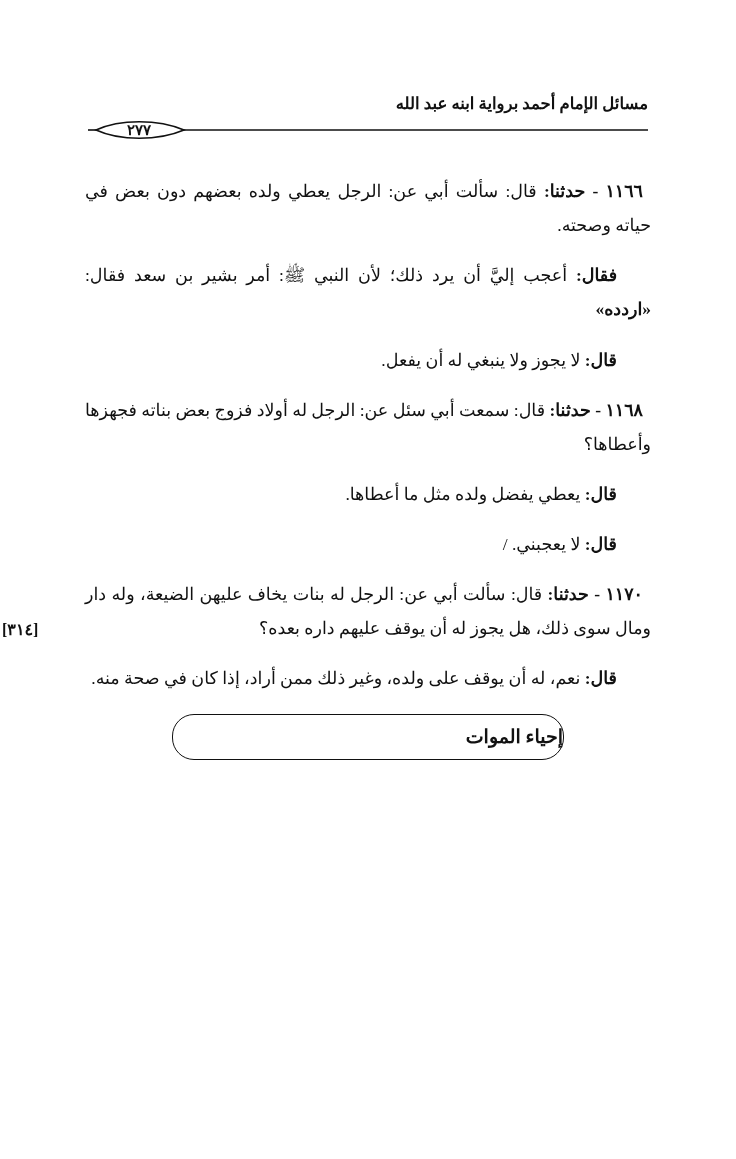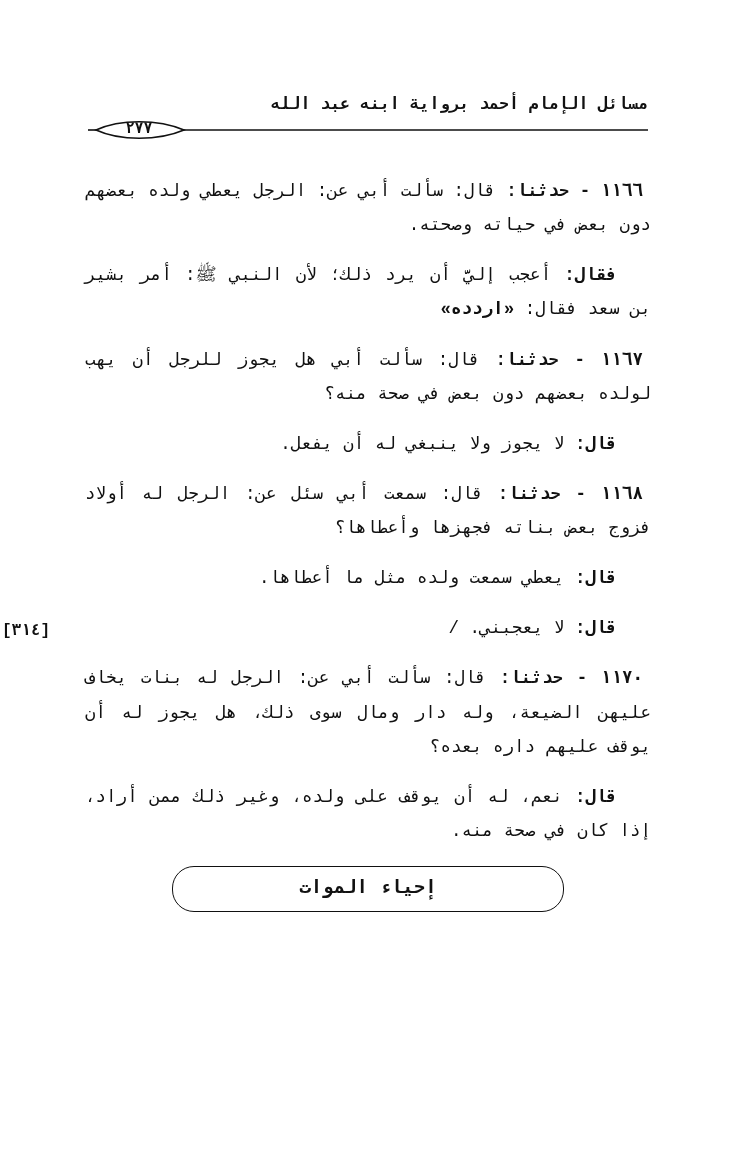--- a/index.html
+++ b/index.html
@@ -1,19 +1,19 @@
 <!DOCTYPE html>
 <html lang="ar" dir="rtl"><head>
 <meta charset="utf-8">
 <style>
   html,body{margin:0;padding:0;background:#e8e8e8;}
   .page{
     width:736px;height:1159px;background:#ffffff;position:relative;
     margin:0 auto;overflow:hidden;direction:rtl;
-    font-family:Liberation Mono, monospace;color:#111;
+    font-family:Liberation Serif, serif;color:#111;
   }
   
   .header-title{
     position:absolute;top:94px;right:88px;
     font-size:16.5px;font-weight:bold;letter-spacing:.2px;
   }
   .header-rule-wrap{
     position:absolute;top:116px;left:88px;right:88px;height:28px;
   }
   .header-rule-wrap svg{display:block;width:100%;height:28px;}
@@ -32,21 +32,21 @@
     font-size:17.5px;line-height:1.95;text-align:justify;
   }
   .body-text p{margin:16px 0 12px 0;}
   p.numbered{text-indent:8px;}
   p.reply{text-indent:34px;}
   .body-text strong{font-weight:bold;}
   
   .section-box{
     width:390px;height:44px;margin:18px auto 20px auto;
     border:1.6px solid #111;border-radius:22px;
-    display:flex;align-items:center;justify-content:center;
+    display:flex;align-items:center;justify-content:flex-start;
     font-size:19px;font-weight:bold;text-indent:0;
   }
 </style>
 </head>
 <body>
 
 <div class="page">
 
   <div class="header-title">مسائل الإمام أحمد برواية ابنه عبد الله</div>
 
@@ -58,24 +58,23 @@
     </svg>
     <div class="page-number">٢٧٧</div>
   </div>
 
   <div class="margin-note">[٣١٤]</div>
 
   <div class="body-text">
     <div>
         <p class="para numbered"><strong>١١٦٦ - حدثنا: </strong><span>قال: سألت أبي عن: الرجل يعطي ولده بعضهم دون بعض في حياته وصحته.</span></p>
         <p class="para reply"><strong>فقال: </strong><span>أعجب إليَّ أن يرد ذلك؛ لأن النبي ﷺ: أمر بشير بن سعد فقال: </span><strong>«اردده»</strong></p>
-        <p class="para numbered"><strong>١١٦٧ - حدثنا: </strong><span>قال: سألت أبي هل يجوز للرجل أن يهب لولده بعضهم دون بعض في صحة منه؟</span></p>
         <p class="para reply"><strong>قال: </strong><span>لا يجوز ولا ينبغي له أن يفعل.</span></p>
         <p class="para numbered"><strong>١١٦٨ - حدثنا: </strong><span>قال: سمعت أبي سئل عن: الرجل له أولاد فزوج بعض بناته فجهزها وأعطاها؟</span></p>
-        <p class="para reply"><strong>قال: </strong><span>يعطي سمعت ولده مثل ما أعطاها.</span></p>
+        <p class="para reply"><strong>قال: </strong><span>يعطي يفضل ولده مثل ما أعطاها.</span></p>
         <p class="para reply"><strong>قال: </strong><span>لا يعجبني. /</span></p>
         <p class="para numbered"><strong>١١٧٠ - حدثنا: </strong><span>قال: سألت أبي عن: الرجل له بنات يخاف عليهن الضيعة، وله دار ومال سوى ذلك، هل يجوز له أن يوقف عليهم داره بعده؟</span></p>
         <p class="para reply"><strong>قال: </strong><span>نعم، له أن يوقف على ولده، وغير ذلك ممن أراد، إذا كان في صحة منه.</span></p>
       </div>
 
     <div class="section-box">
       <span>إحياء الموات</span>
     </div>
 
   </div>

